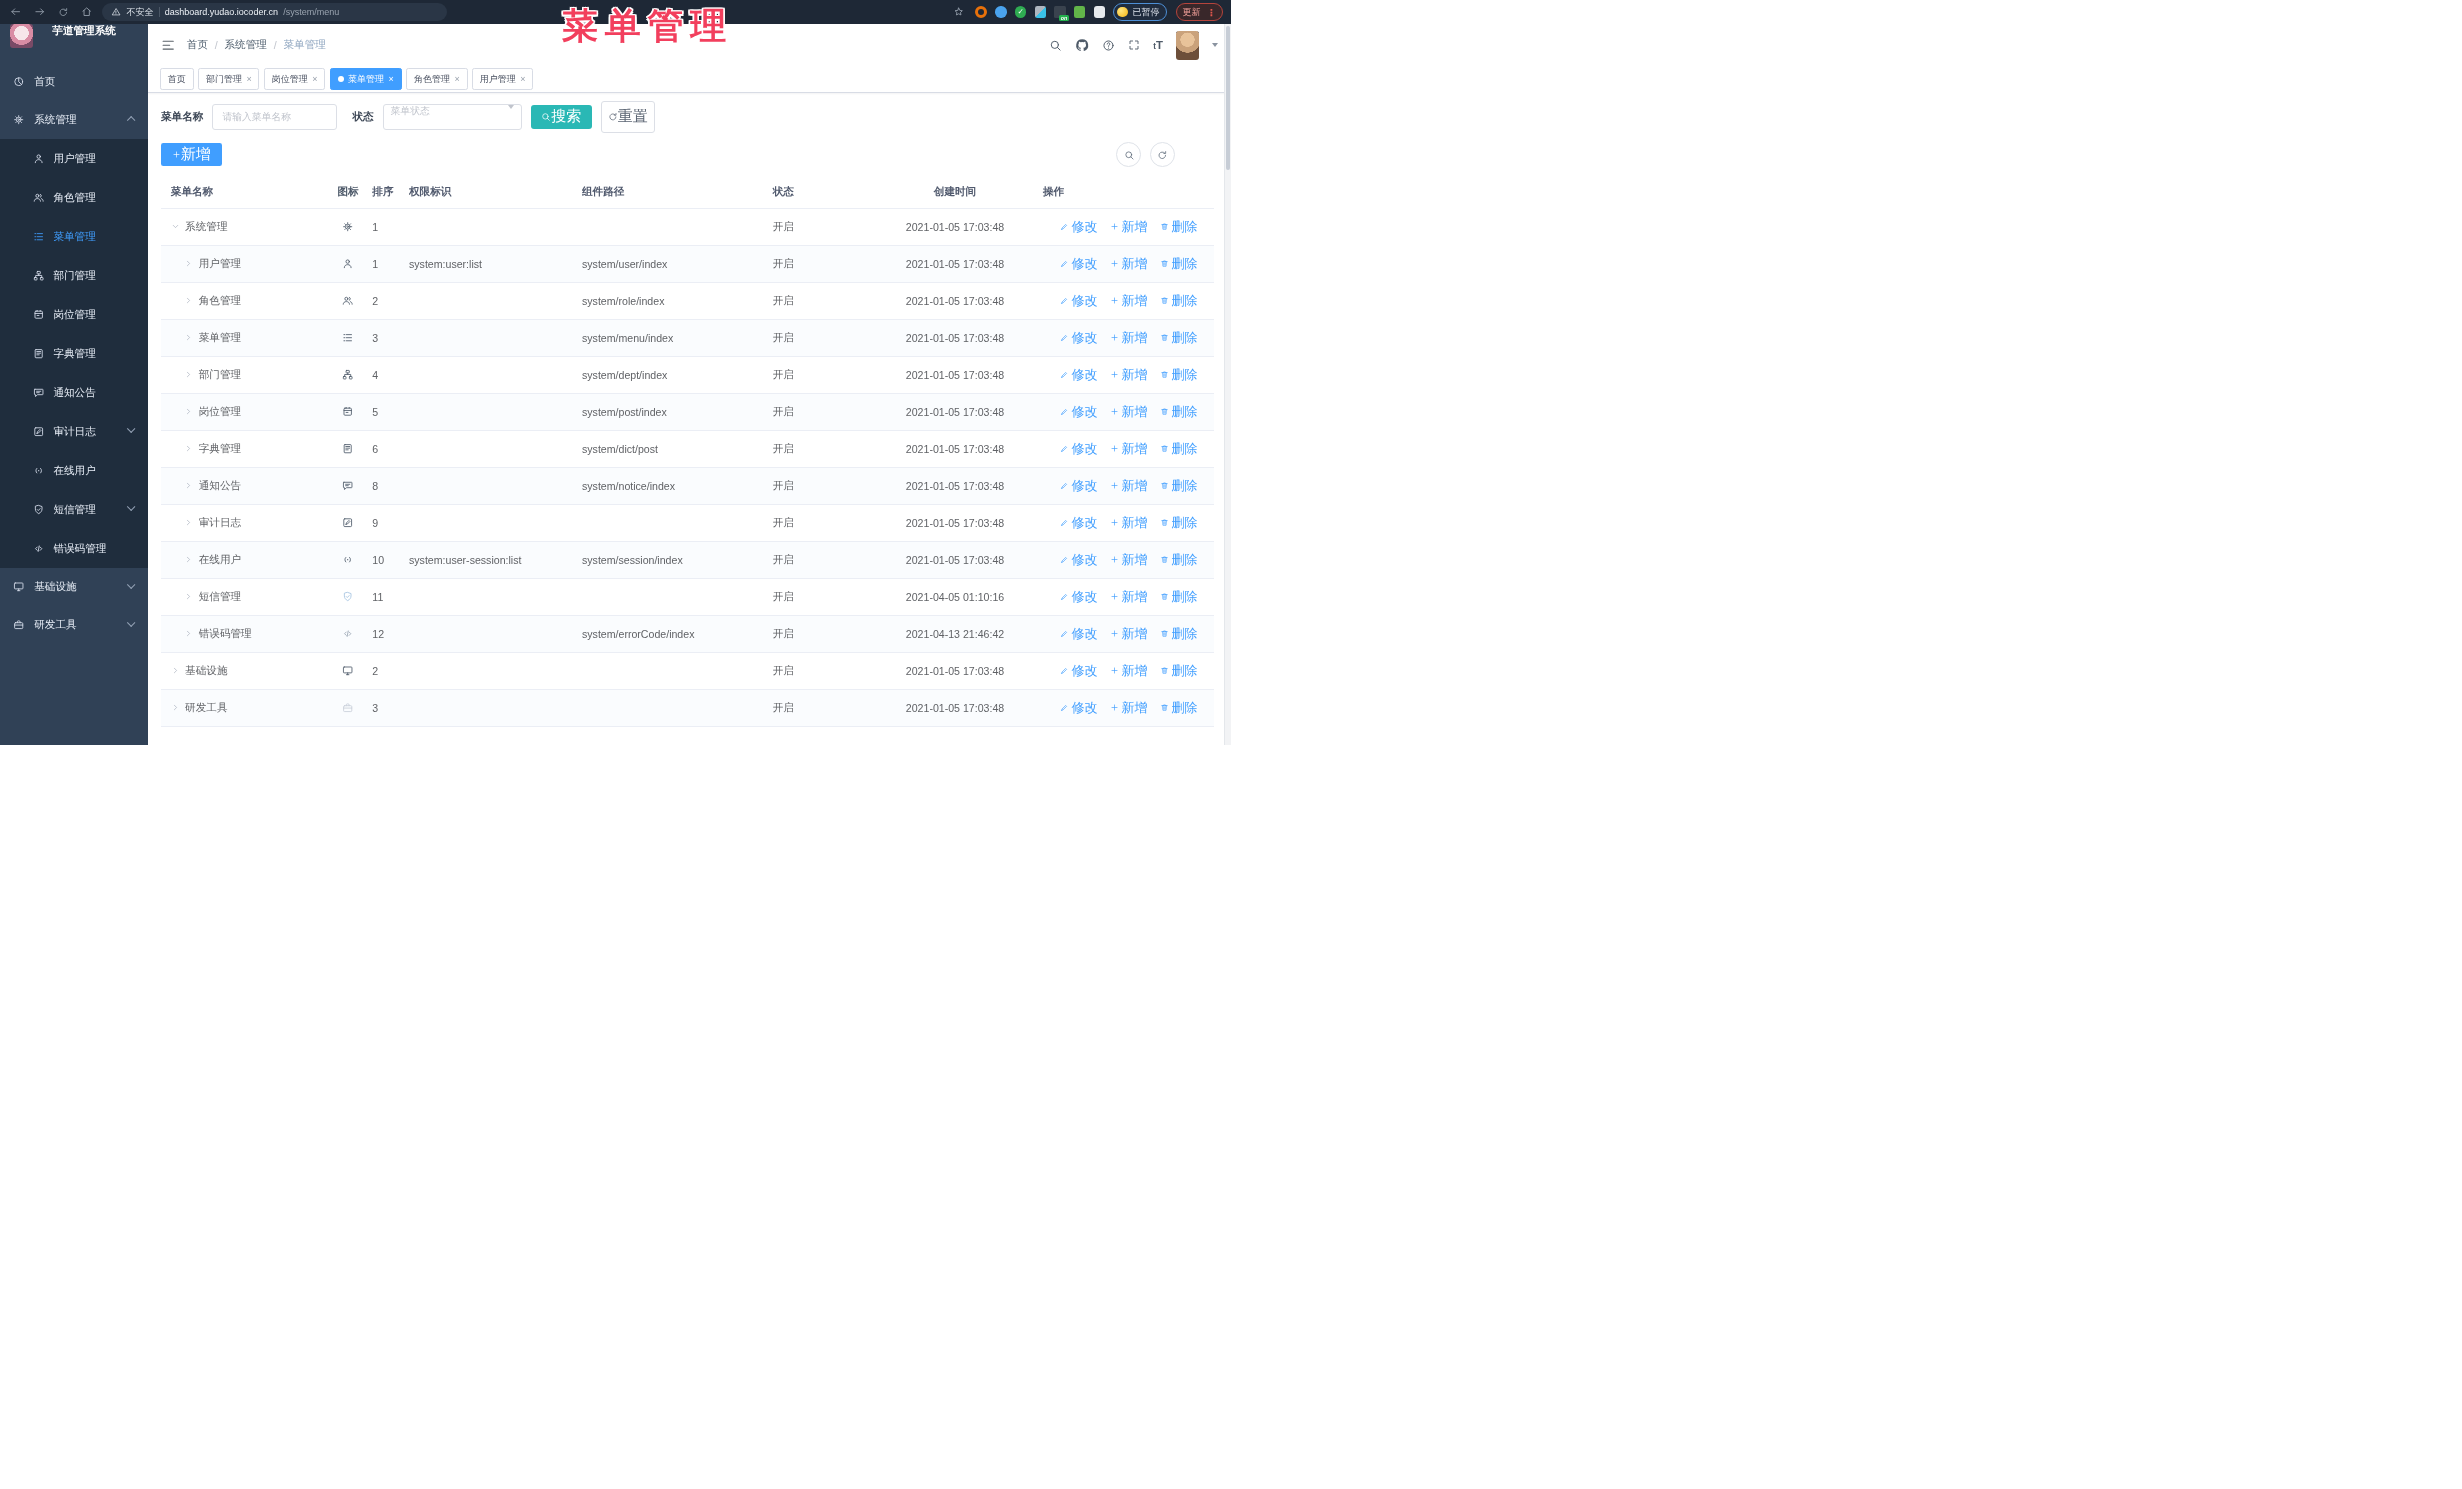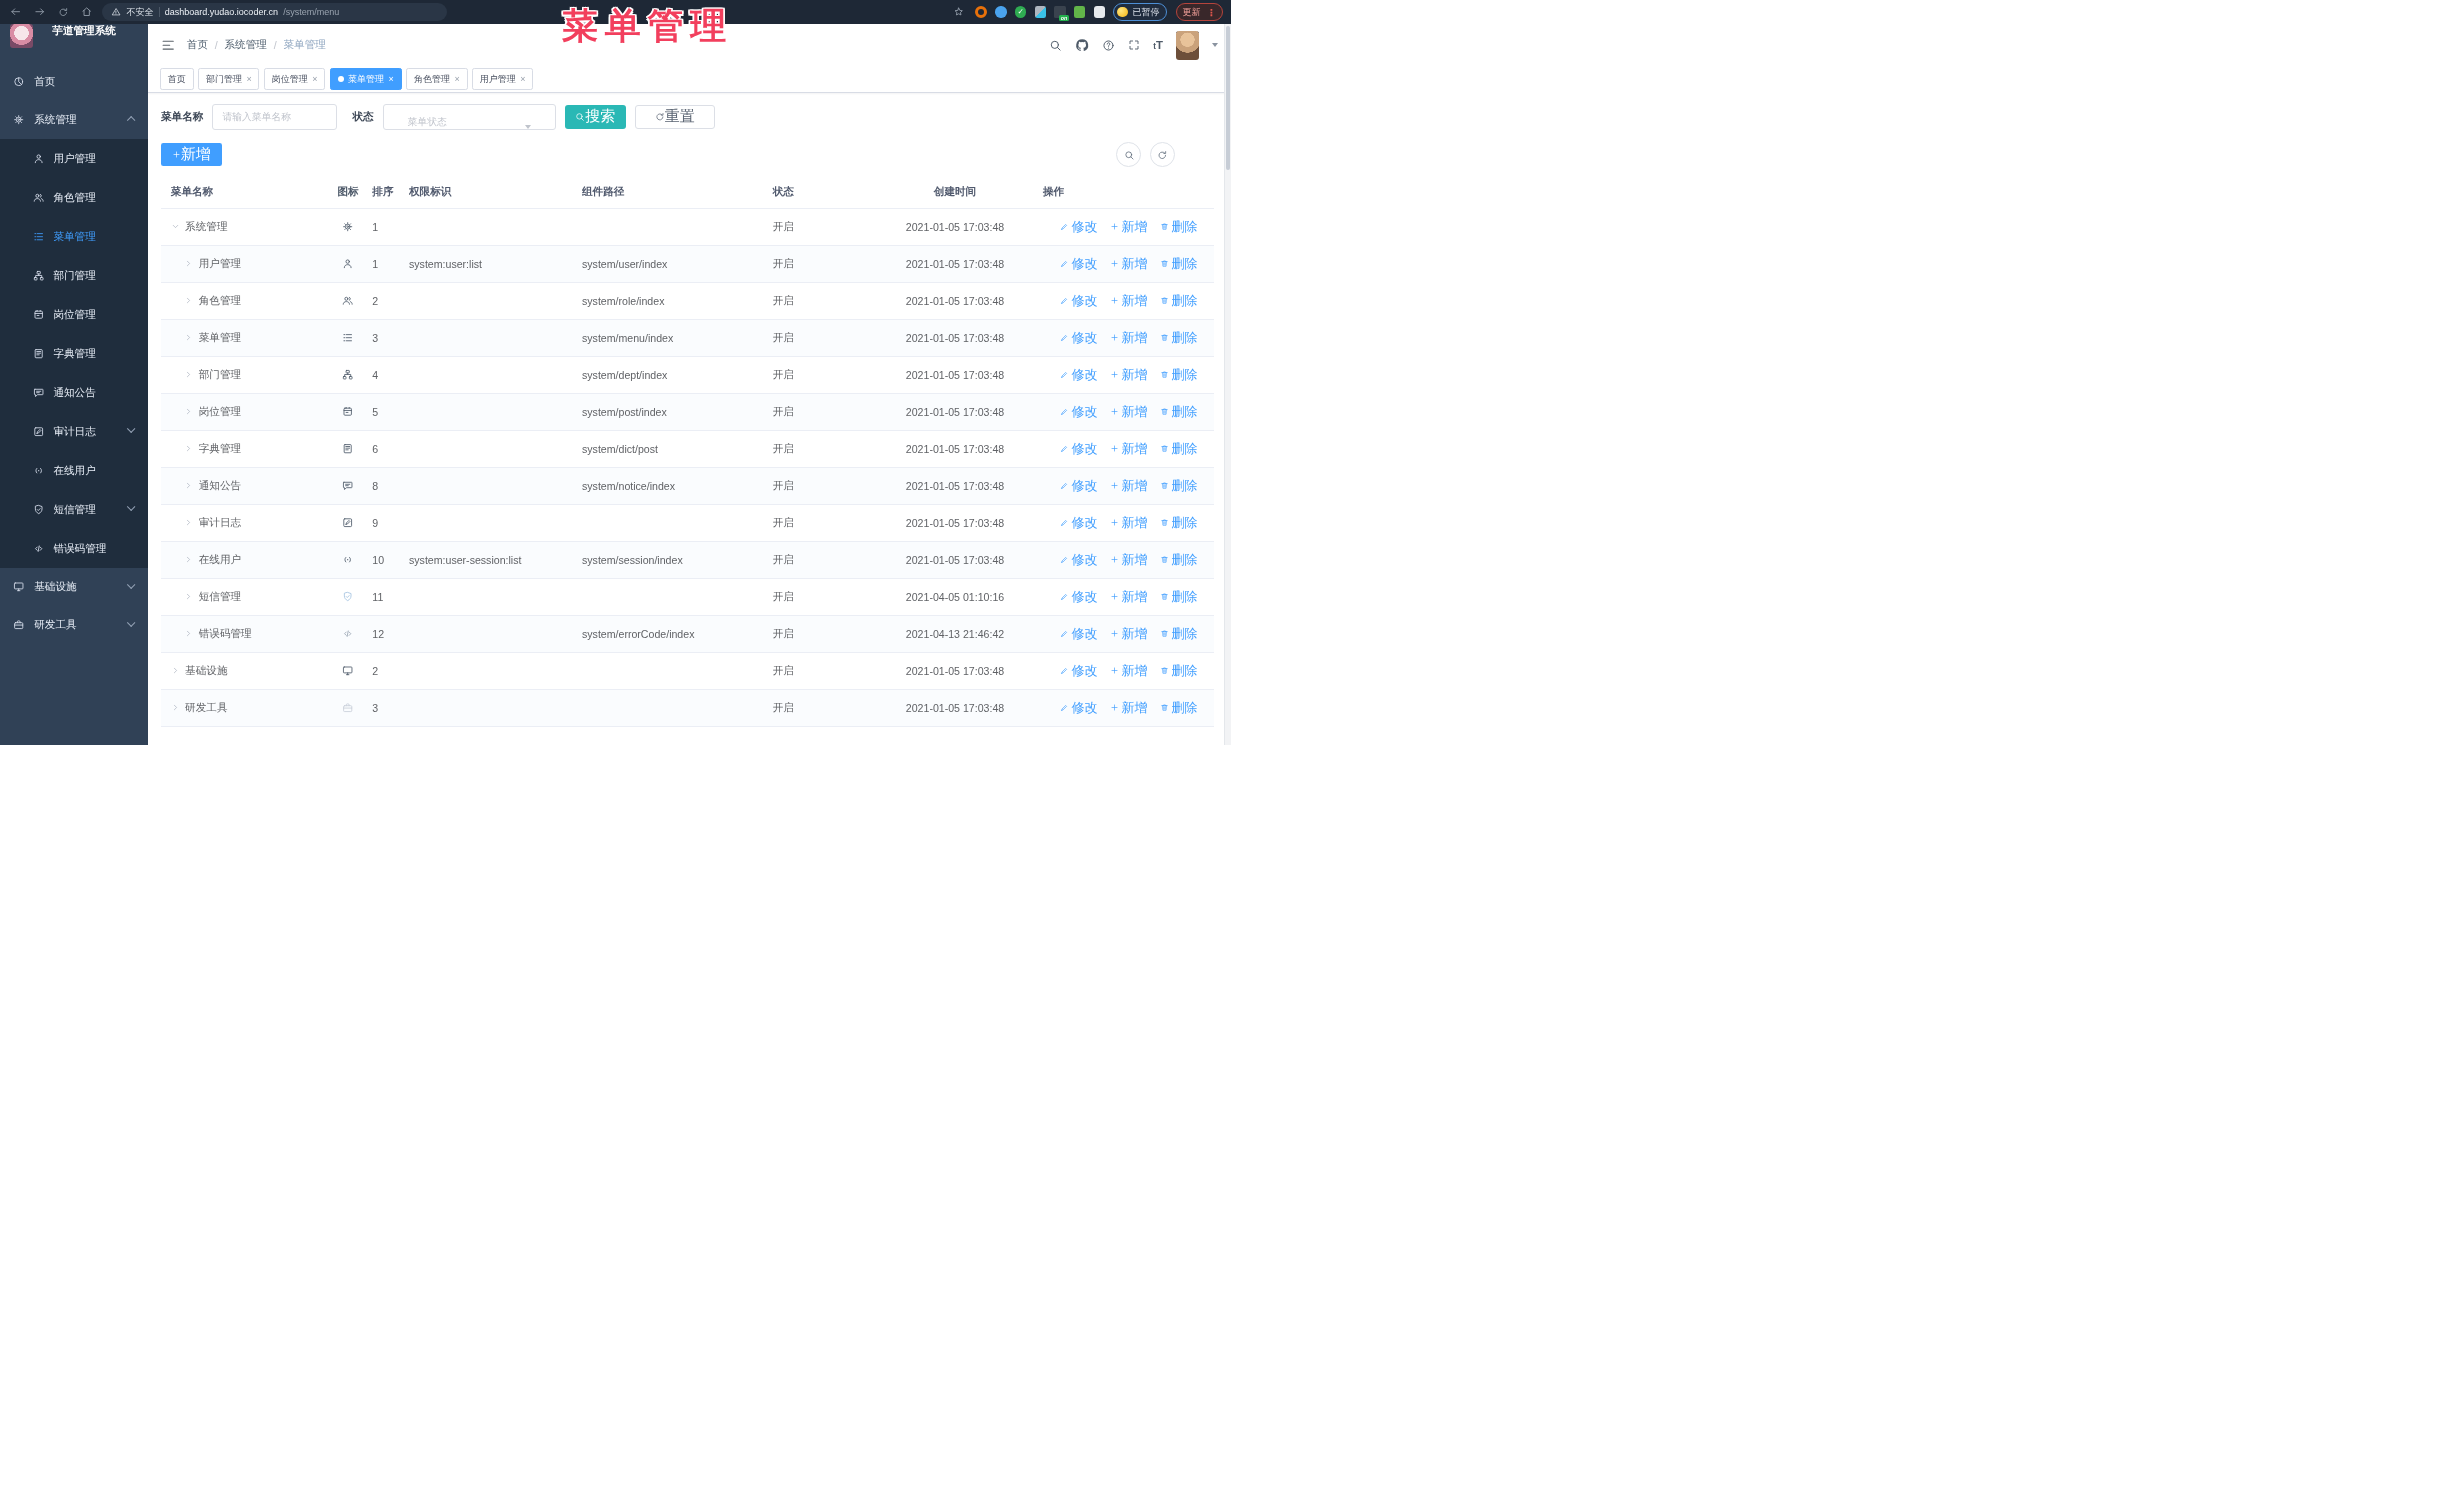--- a/index.html
+++ b/index.html
@@ -72,25 +72,25 @@
   .tag.active{background:#409eff;border-color:#409eff;color:#fff}
   .tag.active .x{color:#fff}
   .tag .dot{width:6px;height:6px;border-radius:50%;background:#fff}
 
   
   .content{padding:11.4px 11.4px 0 13px}
   .filter-row{display:flex;align-items:center;gap:9px;height:25px}
   .f-label{font-size:10.6px;color:#3d4756;font-weight:bold;white-space:nowrap}
   .f-input{width:105px;height:23.5px;border:0.8px solid #dcdfe6;border-radius:3px;padding:0 9px;font-size:9.8px;color:#606266;outline:none;font-family:inherit}
   .f-input::placeholder{color:#c0c4cc}
-  .f-select{width:123px;height:23.5px;border:0.8px solid #dcdfe6;border-radius:3px;display:flex;align-items:flex-end;justify-content:space-between;padding:0 24px;font-size:9.8px;color:#c0c4cc;cursor:pointer;background:#fff}
+  .f-select{width:123px;height:23.5px;border:0.8px solid #dcdfe6;border-radius:3px;display:flex;align-items:flex-start;justify-content:space-between;padding:0 7px;font-size:9.8px;color:#c0c4cc;cursor:pointer;background:#fff}
   .sel-caret{width:0;height:0;border-left:3.4px solid transparent;border-right:3.4px solid transparent;border-top:4.2px solid #c0c4cc}
   .btn{display:inline-flex;align-items:center;gap:0;border-radius:3px;font-size:15px;cursor:pointer;border:0.8px solid transparent;white-space:nowrap;font-family:Liberation Sans, sans-serif}
   .btn-search{background:#2ab8b5;color:#fff;height:24px;padding:0 9.8px}
-  .btn-reset{background:#fff;border-color:#dcdfe6;color:#5a6472;height:24px;padding:0 19px}
+  .btn-reset{background:#fff;border-color:#dcdfe6;color:#5a6472;height:32px;padding:0 6px}
   .toolbar-row{margin-top:13px;display:flex;align-items:center}
   .btn-add{background:#409eff;color:#fff;height:23px;padding:0 9.8px;border-radius:2.3px}
   .tool-circles{margin-left:auto;display:flex;gap:8.3px;padding-right:45px}
   .circle-btn{width:23px;height:23px;border-radius:50%;border:0.8px solid #dfe3e9;background:#fff;display:flex;align-items:center;justify-content:center;color:#5f6b7a;cursor:pointer}
 
   
   .table{margin-top:8.3px;width:1053px;font-size:10.6px}
   .t-head{display:flex;height:32px;align-items:center;border-bottom:0.8px solid #ebeef5;color:#515a6e;font-weight:bold}
   .t-row{display:flex;height:36px;align-items:center;border-bottom:0.8px solid #ebeef5;color:#606266}
   .t-row.stripe{background:#fafcfe}

